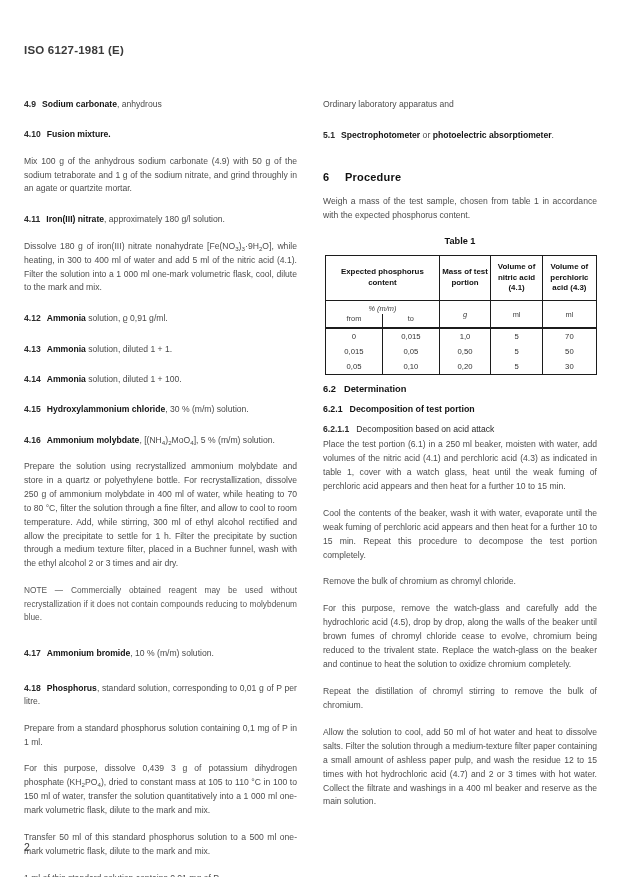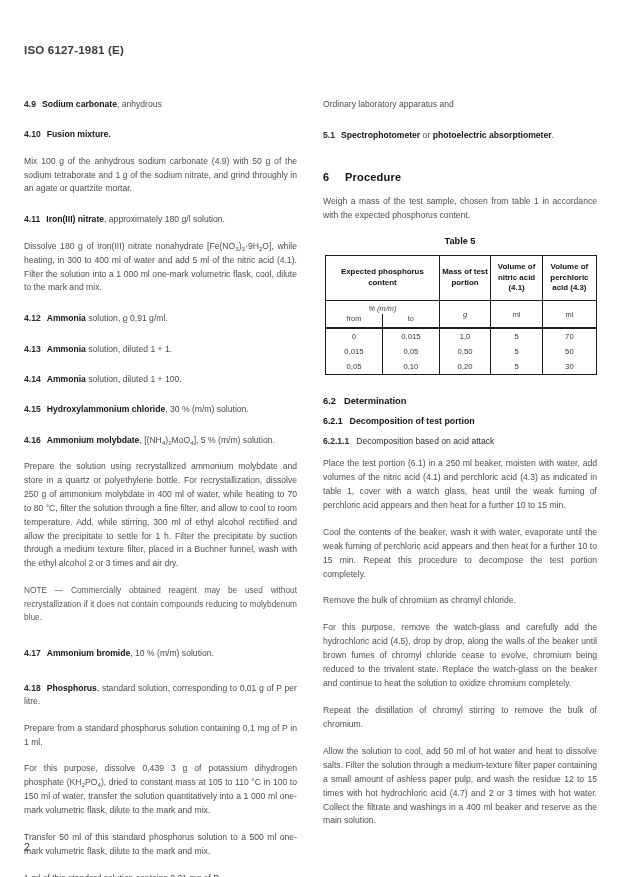--- a/index.html
+++ b/index.html
@@ -90,42 +90,42 @@
   .h3 {
     font-size: 8.8px;
     font-weight: bold;
     color: #141414;
     margin-bottom: 10px;
   }
   .h3 .n { margin-right: 7px; }
   .h4 {
     font-size: 8.6px;
     color: #2b2b2b;
-    margin-bottom: 11px;
+    margin-bottom: 4px;
   }
   .h4 .n { font-weight: bold; margin-right: 7px; }
   .spacer-lg { height: 16px; }
   .spacer-md { height: 9px; }
   .spacer-sm { height: 4px; }
 
   sub { font-size: 0.72em; vertical-align: -0.25em; }
   i, .it { font-style: italic; }
 
   
   .table-title {
     text-align: center;
     font-size: 9.2px;
     font-weight: bold;
     color: #111;
     margin: 6px 0 9px 0;
   }
   table.t1 {
     border-collapse: collapse;
     width: 272px;
-    margin: 0 0 21px 2px;
+    margin: 0 0 9px 2px;
     font-size: 7.6px;
     color: #333;
   }
   table.t1 td, table.t1 th {
     border: 1px solid #1c1c1c;
     padding: 0;
     text-align: center;
     vertical-align: middle;
   }
   table.t1 th {
@@ -277,21 +277,21 @@
       </div>
 
       <div class="spacer-lg"></div>
 
       <div class="h1">
         <span class="n">6</span><span>Procedure</span>
       </div>
 
       <div class="para">Weigh a mass of the test sample, chosen from table 1 in accordance with the expected phosphorus content.</div>
 
-      <div class="table-title">Table 5</div>
+      <div class="table-title">Table 1</div>
 
       <table class="t1">
         <thead>
           <tr>
             <th colspan="2" style="width:42%">Expected phosphorus content</th>
             <th style="width:19%">Mass of test portion</th>
             <th style="width:19%">Volume of nitric acid (4.1)</th>
             <th style="width:20%">Volume of perchloric acid (4.3)</th>
           </tr>
           <tr>

